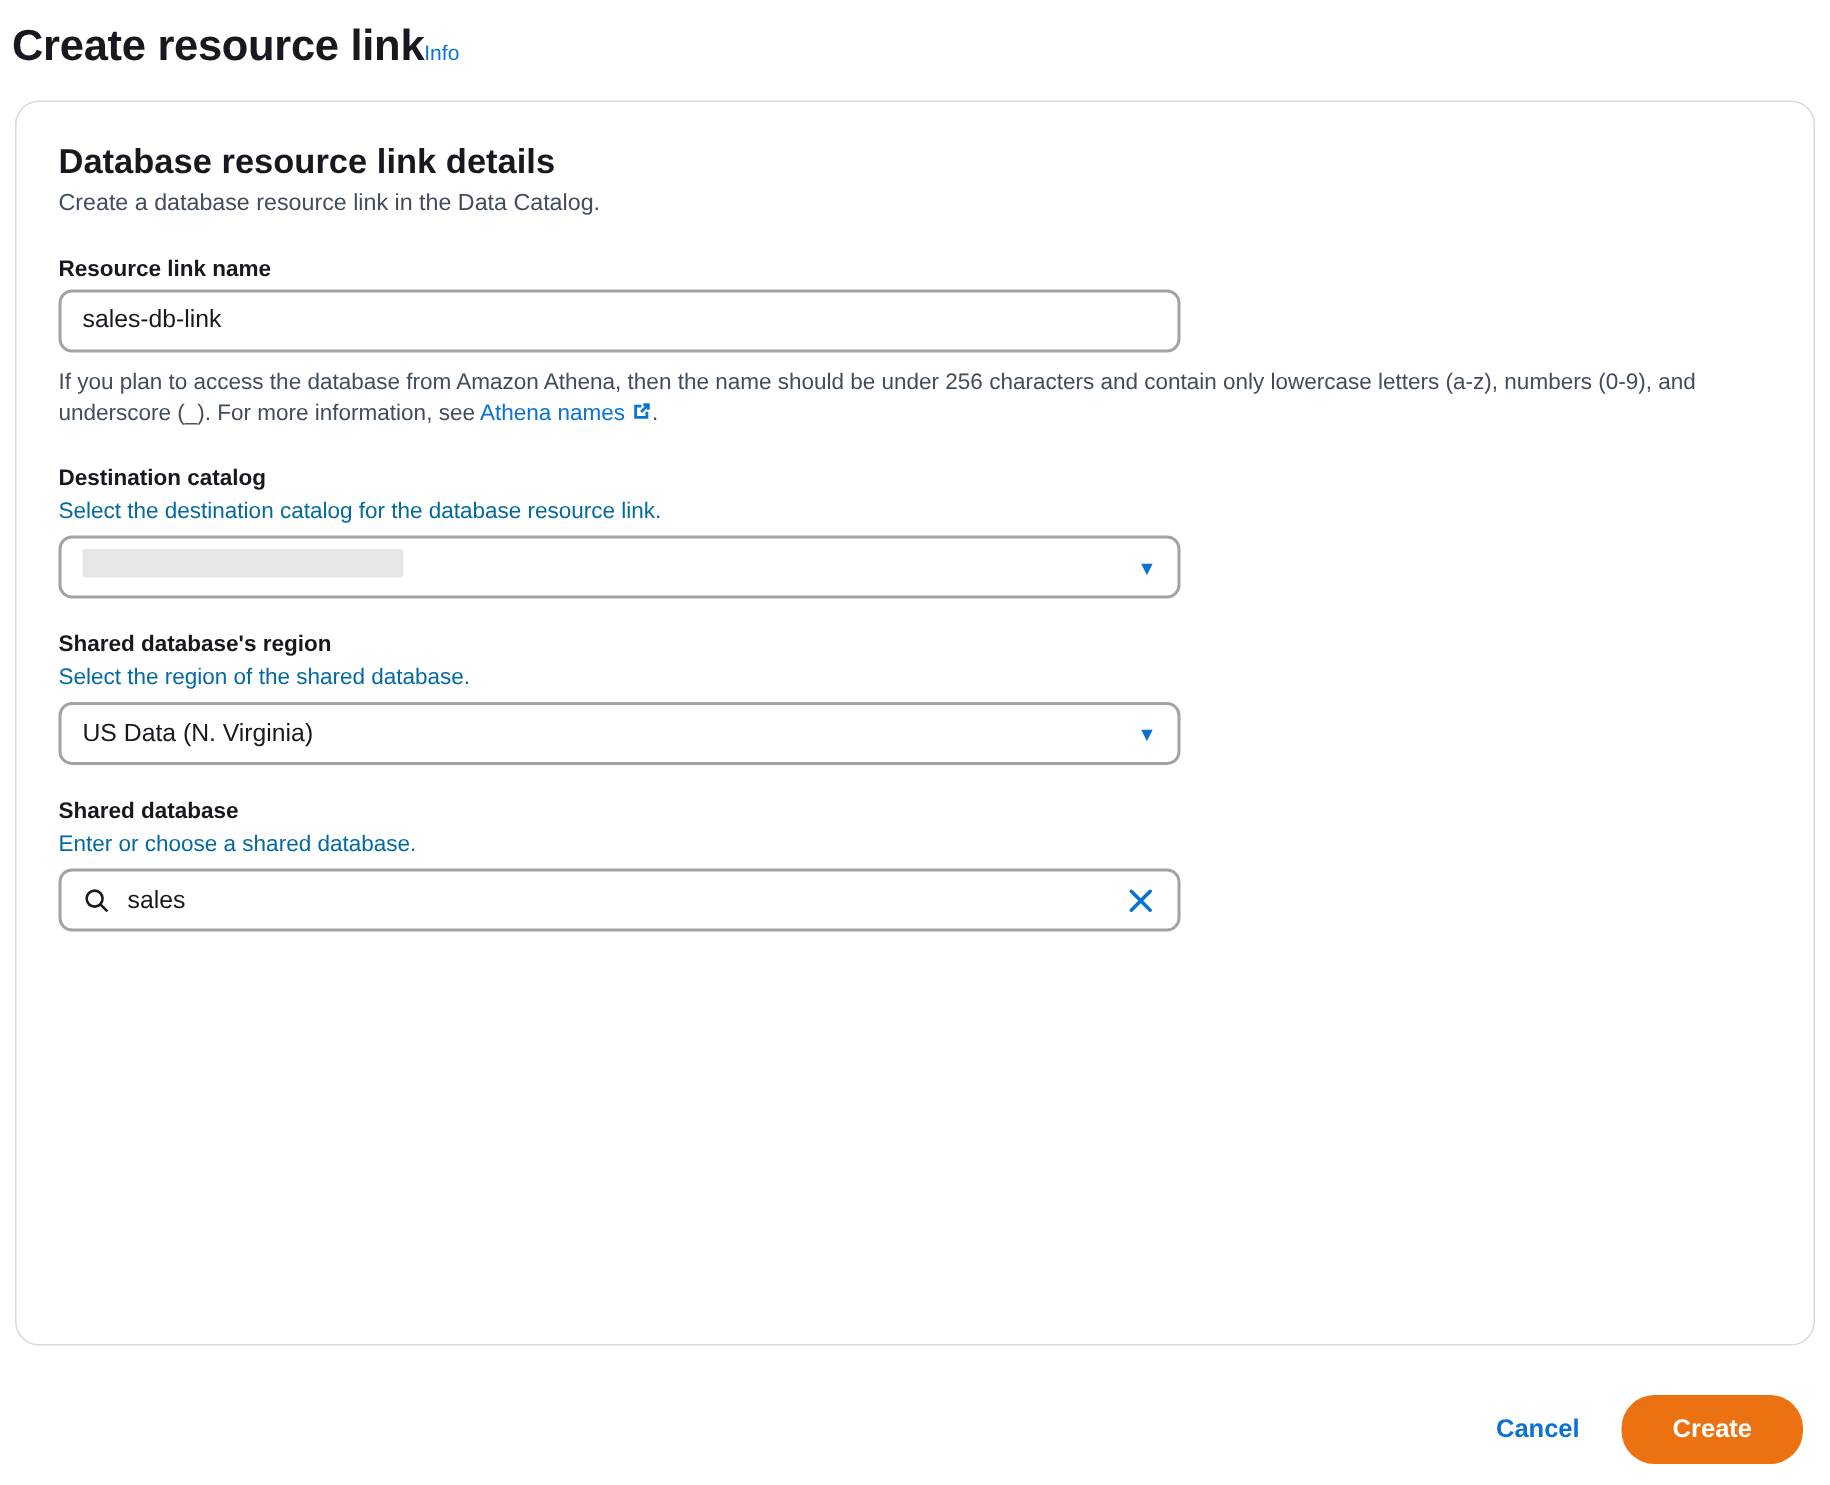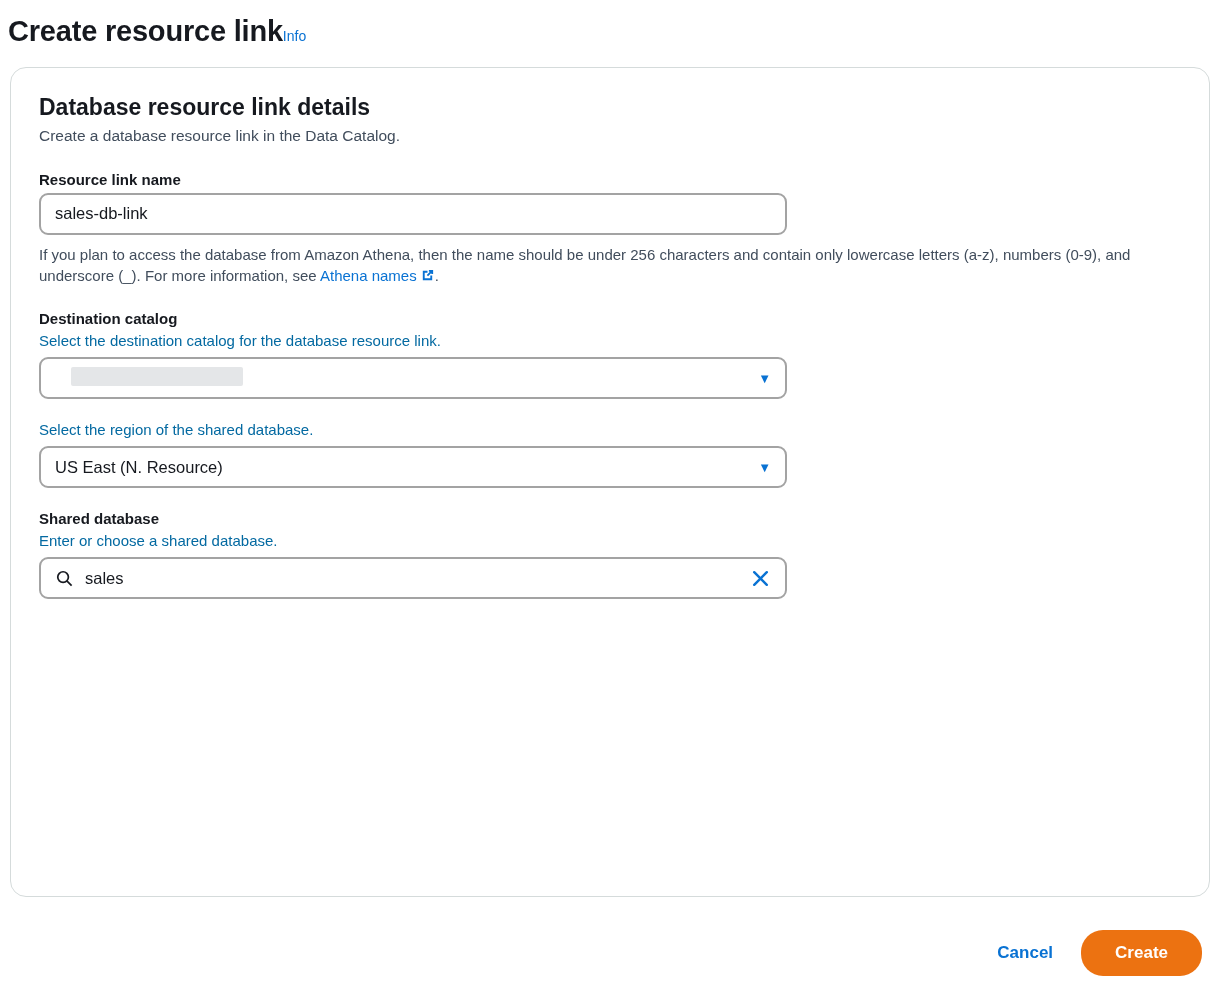--- a/index.html
+++ b/index.html
@@ -91,27 +91,26 @@
   .control .value { flex: 1; }
   .caret {
     color: #0972d3;
     font-size: 13px;
     line-height: 1;
     margin-left: 8px;
   }
   .redacted {
     display: inline-block;
     height: 19px;
-    width: 172px;
+    width: 214px;
     background: #e4e6e8;
     border-radius: 2px;
     color: transparent;
     overflow: hidden;
     user-select: none;
-    margin-left: 16px;
   }
   .control.disabled .redacted { background: #dfe1e4; }
   .helper {
     font-size: 15px;
     color: #414d5c;
     line-height: 1.42;
     margin-top: 9px;
     max-width: 1110px;
   }
   .helper a {
@@ -197,23 +196,24 @@
     <div class="field">
       <div class="field-label">Destination catalog</div>
       <div class="field-desc">Select the destination catalog for the database resource link.</div>
       <div class="control">
         <span class="value"><span class="redacted">123456789012</span></span>
         <span class="caret">▼</span>
       </div>
     </div>
 
     <div class="field">
+      <div class="field-label">Shared database's region</div>
       <div class="field-desc">Select the region of the shared database.</div>
       <div class="control">
-        <span class="value">US East (N. Resource)</span>
+        <span class="value">US Data (N. Virginia)</span>
         <span class="caret">▼</span>
       </div>
     </div>
 
     <div class="field">
       <div class="field-label">Shared database</div>
       <div class="field-desc">Enter or choose a shared database.</div>
       <div class="control">
         <span class="search-icon">
           <svg width="19" height="19" viewBox="0 0 20 20">

